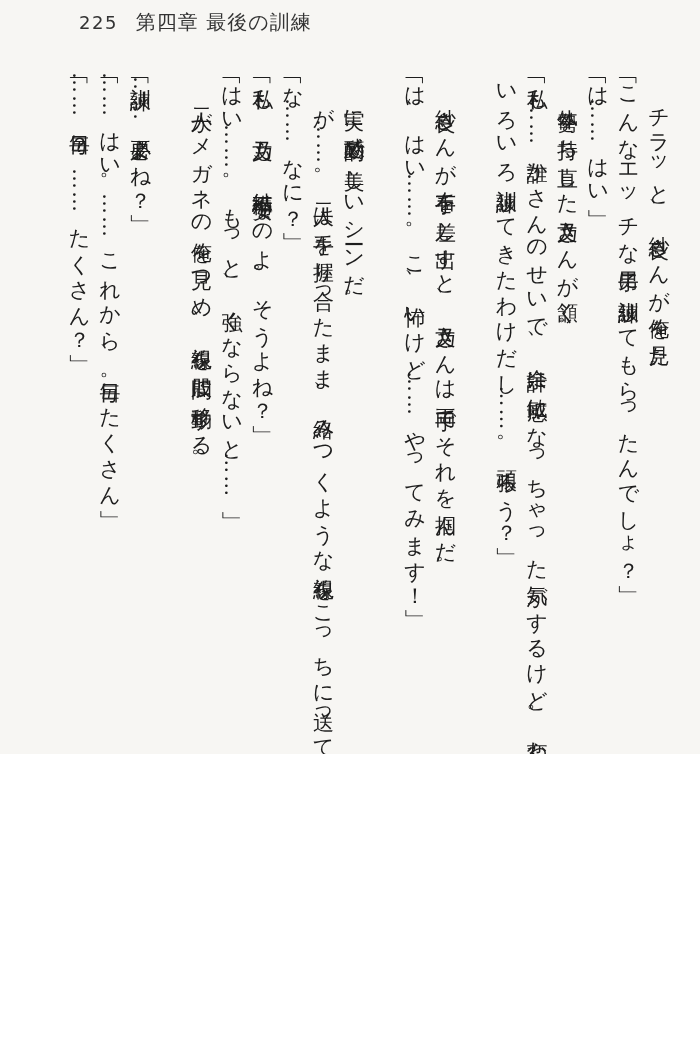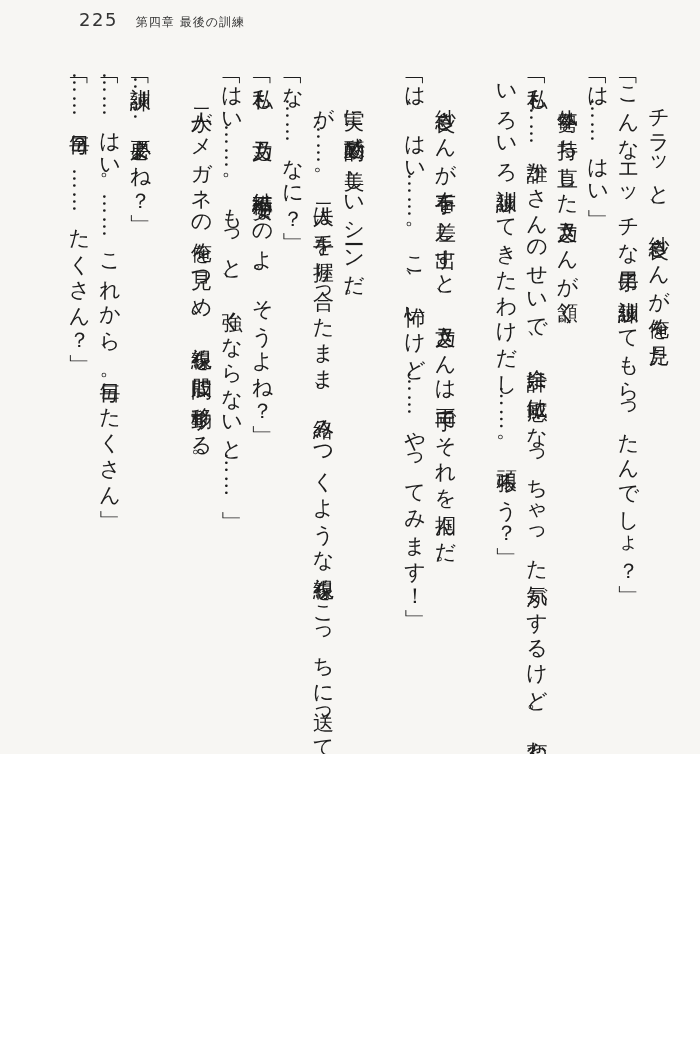--- a/index.html
+++ b/index.html
@@ -26,21 +26,21 @@
     align-items: baseline;
     font-family: "DejaVu Sans", "Liberation Sans", sans-serif;
     color: #333333;
     white-space: nowrap;
   }
   .running-head .pagenum {
     font-size: 18px;
     letter-spacing: 1.5px;
   }
   .running-head .chapter {
-    font-size: 12px;
+    font-size: 20px;
     margin-left: 18px;
     letter-spacing: 1px;
   }
   .text-area {
     position: absolute;
     top: 70px;
     right: 26px;
     height: 932px;
     writing-mode: vertical-rl;
     -webkit-writing-mode: vertical-rl;

